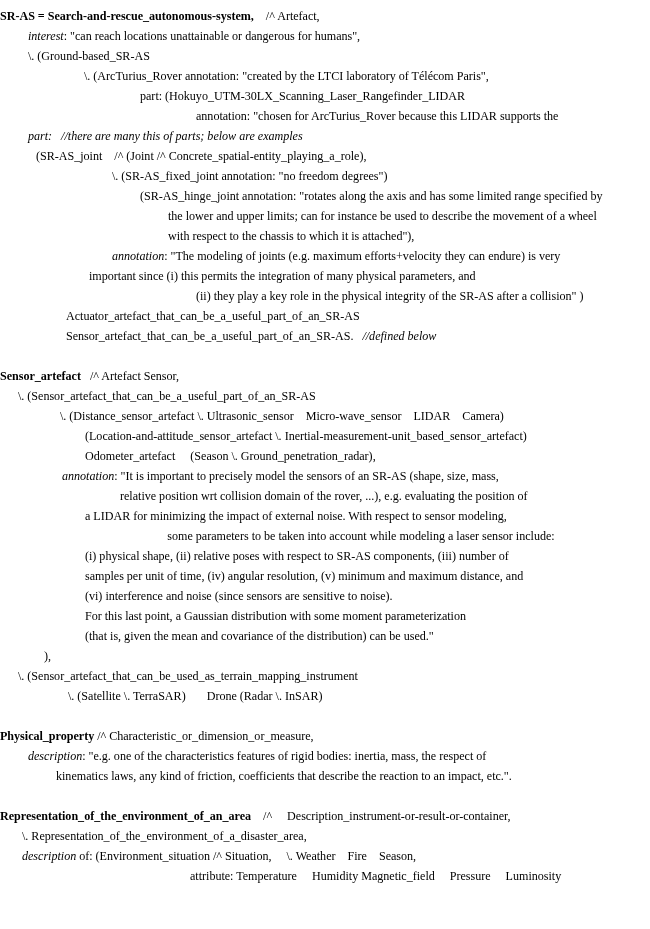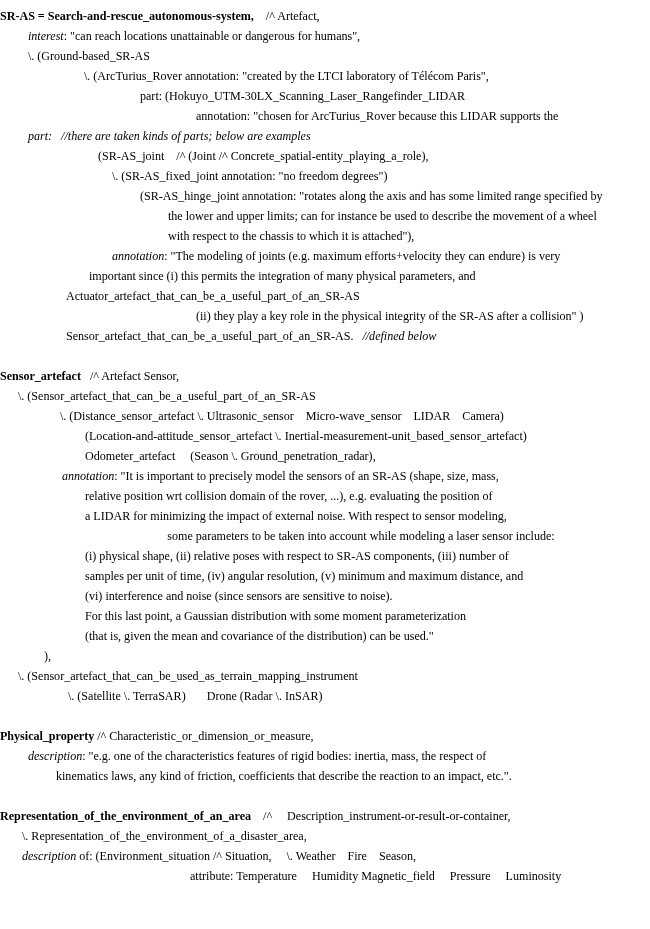--- a/index.html
+++ b/index.html
@@ -50,41 +50,41 @@
 <div class="page">
   <div class="top-pad"></div>
   <div id="content">
       <div class="block">
         <div class="line" style="padding-left: 0px;"><span class="bold">SR-AS = Search-and-rescue_autonomous-system,</span><span>    /^ Artefact,</span></div>
         <div class="line" style="padding-left: 28px;"><span class="ital">interest</span><span>: "can reach locations unattainable or dangerous for humans",</span></div>
         <div class="line" style="padding-left: 28px;"><span>\. (Ground-based_SR-AS</span></div>
         <div class="line" style="padding-left: 84px;"><span>\. (ArcTurius_Rover annotation: "created by the LTCI laboratory of Télécom Paris",</span></div>
         <div class="line" style="padding-left: 140px;"><span>part: (Hokuyo_UTM-30LX_Scanning_Laser_Rangefinder_LIDAR</span></div>
         <div class="line" style="padding-left: 196px;"><span>annotation: "chosen for ArcTurius_Rover because this LIDAR supports the</span></div>
-        <div class="line" style="padding-left: 28px;"><span class="ital">part:</span><span>   </span><span class="ital">//there are taken kinds of parts; below are examples</span></div>
-        <div class="line" style="padding-left: 98px;"><span>(SR-AS_joint</span><span>    /^ (Joint /^ Concrete_spatial-entity_playing_a_role),</span></div>
+        <div class="line" style="padding-left: 28px;"><span class="ital">part:</span><span>   </span><span class="ital">//there are many this of parts; below are examples</span></div>
+        <div class="line" style="padding-left: 36px;"><span>(SR-AS_joint</span><span>    /^ (Joint /^ Concrete_spatial-entity_playing_a_role),</span></div>
         <div class="line" style="padding-left: 112px;"><span>\. (SR-AS_fixed_joint annotation: "no freedom degrees")</span></div>
         <div class="line" style="padding-left: 140px;"><span>(SR-AS_hinge_joint annotation: "rotates along the axis and has some limited range specified by</span></div>
         <div class="line" style="padding-left: 168px;"><span>the lower and upper limits; can for instance be used to describe the movement of a wheel</span></div>
         <div class="line" style="padding-left: 168px;"><span>with respect to the chassis to which it is attached"),</span></div>
         <div class="line" style="padding-left: 112px;"><span class="ital">annotation</span><span>: "The modeling of joints (e.g. maximum efforts+velocity they can endure) is very</span></div>
         <div class="line" style="padding-left: 89px;"><span>important since (i) this permits the integration of many physical parameters, and</span></div>
+        <div class="line" style="padding-left: 196px;"><span>(ii) they play a key role in the physical integrity of the SR-AS after a collision" )</span></div>
         <div class="line" style="padding-left: 66px;"><span>Actuator_artefact_that_can_be_a_useful_part_of_an_SR-AS</span></div>
-        <div class="line" style="padding-left: 196px;"><span>(ii) they play a key role in the physical integrity of the SR-AS after a collision" )</span></div>
         <div class="line" style="padding-left: 66px;"><span>Sensor_artefact_that_can_be_a_useful_part_of_an_SR-AS.</span><span>   </span><span class="ital">//defined below</span></div>
       </div>
       <div class="spacer" style="height: 20px;"></div>
       <div class="block">
         <div class="line" style="padding-left: 0px;"><span class="bold">Sensor_artefact</span><span>   /^ Artefact Sensor,</span></div>
         <div class="line" style="padding-left: 18px;"><span>\. (Sensor_artefact_that_can_be_a_useful_part_of_an_SR-AS</span></div>
         <div class="line" style="padding-left: 60px;"><span>\. (Distance_sensor_artefact \. Ultrasonic_sensor    Micro-wave_sensor    LIDAR    Camera)</span></div>
         <div class="line" style="padding-left: 85px;"><span>(Location-and-attitude_sensor_artefact \. Inertial-measurement-unit_based_sensor_artefact)</span></div>
         <div class="line" style="padding-left: 85px;"><span>Odometer_artefact     (Season \. Ground_penetration_radar),</span></div>
         <div class="line" style="padding-left: 62px;"><span class="ital">annotation</span><span>: "It is important to precisely model the sensors of an SR-AS (shape, size, mass,</span></div>
-        <div class="line" style="padding-left: 85px;"><span>relative position wrt collision domain of the rover, ...), e.g. evaluating the position of</span></div>
+        <div class="line" style="padding-left: 120px;"><span>relative position wrt collision domain of the rover, ...), e.g. evaluating the position of</span></div>
         <div class="line" style="padding-left: 85px;"><span>a LIDAR for minimizing the impact of external noise. With respect to sensor modeling,</span></div>
         <div class="line" style="padding-left: 120px; text-align: center;"><span>some parameters to be taken into account while modeling a laser sensor include:</span></div>
         <div class="line" style="padding-left: 85px;"><span>(i) physical shape, (ii) relative poses with respect to SR-AS components, (iii) number of</span></div>
         <div class="line" style="padding-left: 85px;"><span>samples per unit of time, (iv) angular resolution, (v) minimum and maximum distance, and</span></div>
         <div class="line" style="padding-left: 85px;"><span>(vi) interference and noise (since sensors are sensitive to noise).</span></div>
         <div class="line" style="padding-left: 85px;"><span>For this last point, a Gaussian distribution with some moment parameterization</span></div>
         <div class="line" style="padding-left: 85px;"><span>(that is, given the mean and covariance of the distribution) can be used."</span></div>
         <div class="line" style="padding-left: 44px;"><span>),</span></div>
         <div class="line" style="padding-left: 18px;"><span>\. (Sensor_artefact_that_can_be_used_as_terrain_mapping_instrument</span></div>
         <div class="line" style="padding-left: 68px;"><span>\. (Satellite \. TerraSAR)       Drone (Radar \. InSAR)</span></div>

